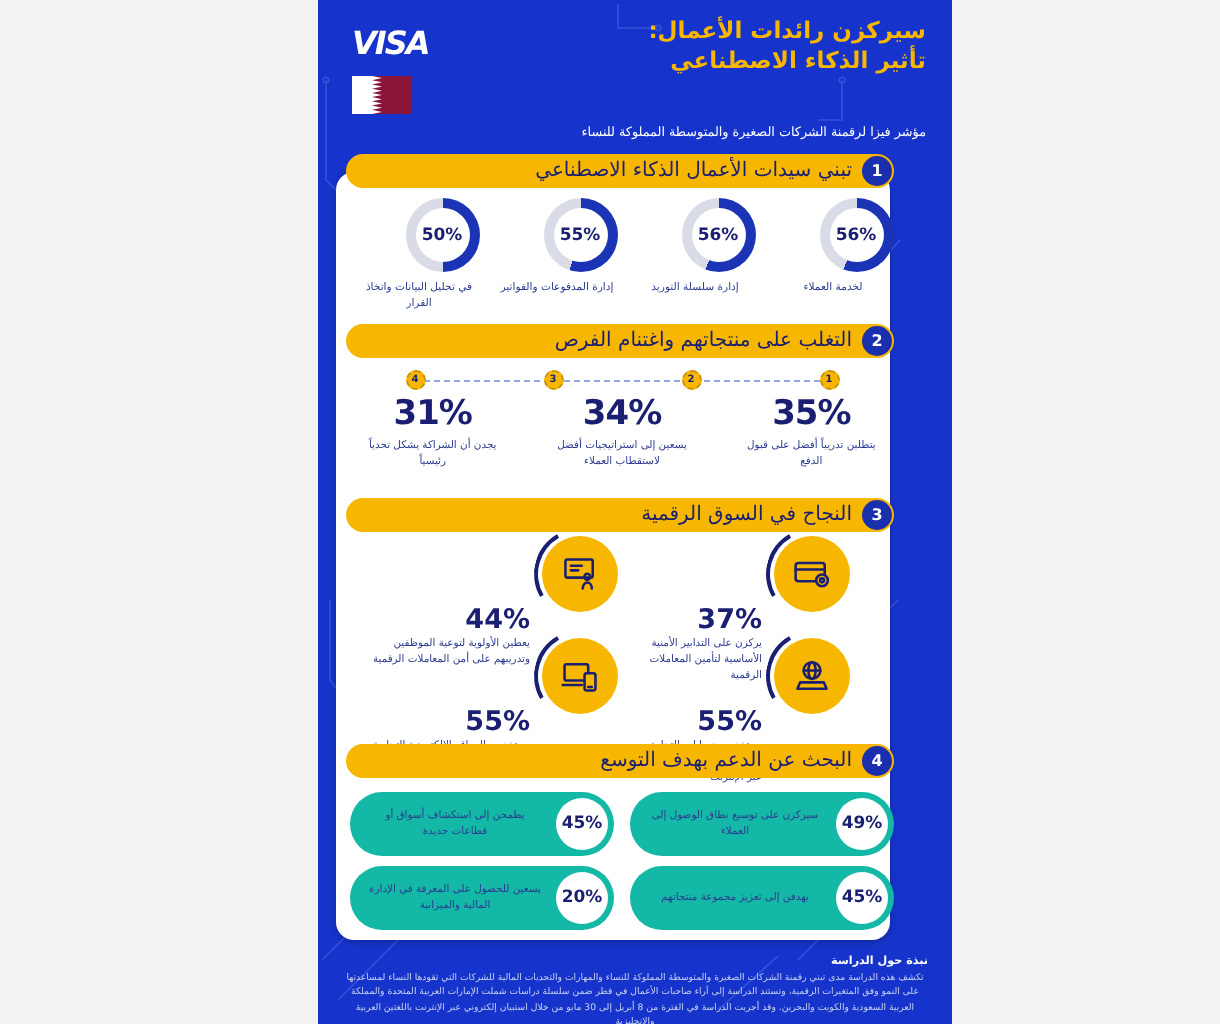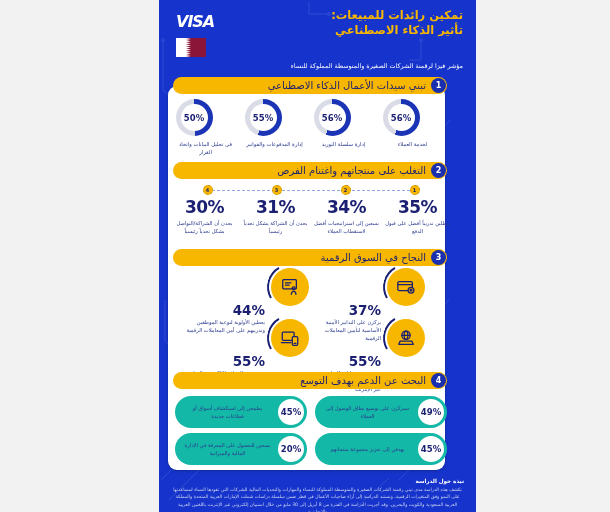--- a/index.html
+++ b/index.html
@@ -23,21 +23,21 @@
   
   .banner{position:absolute;left:14px;width:274px;height:17px;background:#f7b600;border-radius:9px;
           display:flex;direction:rtl;align-items:center;padding:0 1px;box-sizing:border-box;}
   .banner .badge{flex:none;width:15px;height:15px;border-radius:50%;background:#1a2fae;
                  display:flex;align-items:center;justify-content:center;color:#fff;font-size:8px;font-weight:bold;}
   .banner .btxt{margin-right:5px;color:#1a1f71;font-size:10px;font-weight:normal;white-space:nowrap;}
   #banner1{top:77px;} #banner2{top:162px;} #banner3{top:249px;} #banner4{top:372px;}
 
   
   .donut-row{position:absolute;left:14px;top:99px;width:276px;display:flex;direction:rtl;justify-content:space-around;}
-  .donut-col{width:64px;display:flex;flex-direction:column;align-items:flex-end;}
+  .donut-col{width:64px;display:flex;flex-direction:column;align-items:flex-start;}
   .donut{position:relative;width:37px;height:37px;border-radius:50%;background:#d9dce6;}
   .donut::after{content:"";position:absolute;inset:5px;background:#fff;border-radius:50%;}
   .donut .pct{position:absolute;inset:0;display:flex;align-items:center;justify-content:center;
               font-size:8.5px;font-weight:bold;color:#1a1f71;z-index:1;}
   .donut-label{margin-top:5px;font-size:5.3px;color:#2b3a8f;text-align:center;direction:rtl;line-height:1.5;width:60px;}
 
   
   .marker-strip{position:absolute;left:14px;top:185px;width:276px;height:11px;}
   .marker-line{position:absolute;left:34px;right:34px;top:5px;border-top:1px dashed #93a6e6;}
   .marker-row{position:absolute;inset:0;display:flex;direction:rtl;justify-content:space-around;}
@@ -105,21 +105,21 @@
         <polyline points="200,505 230,478"></polyline>
       </g>
     </svg>
 
     <div class="visa-logo">VISA</div>
     <svg class="flag" width="30" height="19" viewBox="0 0 30 19">
       <rect width="30" height="19" fill="#8a1538"></rect>
       <polygon fill="#ffffff" points="0,0 10,0 15,1.06 10,2.11 15,3.17 10,4.22 15,5.28 10,6.33 15,7.39 10,8.44 15,9.5 10,10.56 15,11.61 10,12.67 15,13.72 10,14.78 15,15.83 10,16.89 15,17.94 10,19 0,19"></polygon>
     </svg>
     <div class="hdr-title">
-      <div>تمكين رائدات للمبيعات:</div>
+      <div>سيركزن رائدات الأعمال:</div>
       <div>تأثير الذكاء الاصطناعي</div>
     </div>
     <div class="hdr-sub">مؤشر فيزا لرقمنة الشركات الصغيرة والمتوسطة المملوكة للنساء</div>
 
     <div class="card"></div>
 
     <div class="banner" id="banner1">
       <div class="badge">1</div>
       <div class="btxt">تبني سيدات الأعمال الذكاء الاصطناعي</div>
     </div>
@@ -171,24 +171,20 @@
         <div class="stat-label">يتطلبن تدريباً أفضل على قبول الدفع</div>
       </div>
       <div class="stat-col">
         <div class="stat-value">34%</div>
         <div class="stat-label">يسعين إلى استراتيجيات أفضل لاستقطاب العملاء</div>
       </div>
       <div class="stat-col">
         <div class="stat-value">31%</div>
         <div class="stat-label">يجدن أن الشراكة يشكل تحدياً رئيسياً</div>
       </div>
-      <div class="stat-col">
-        <div class="stat-value">30%</div>
-        <div class="stat-label">يجدن أن الشراكة/التواصل يشكل تحدياً رئيسياً</div>
-      </div>
     </div>
 
     <div class="banner" id="banner3">
       <div class="badge">3</div>
       <div class="btxt">النجاح في السوق الرقمية</div>
     </div>
 
     <div class="grid3">
       <div class="cell3">
         <div class="icon-circle">

